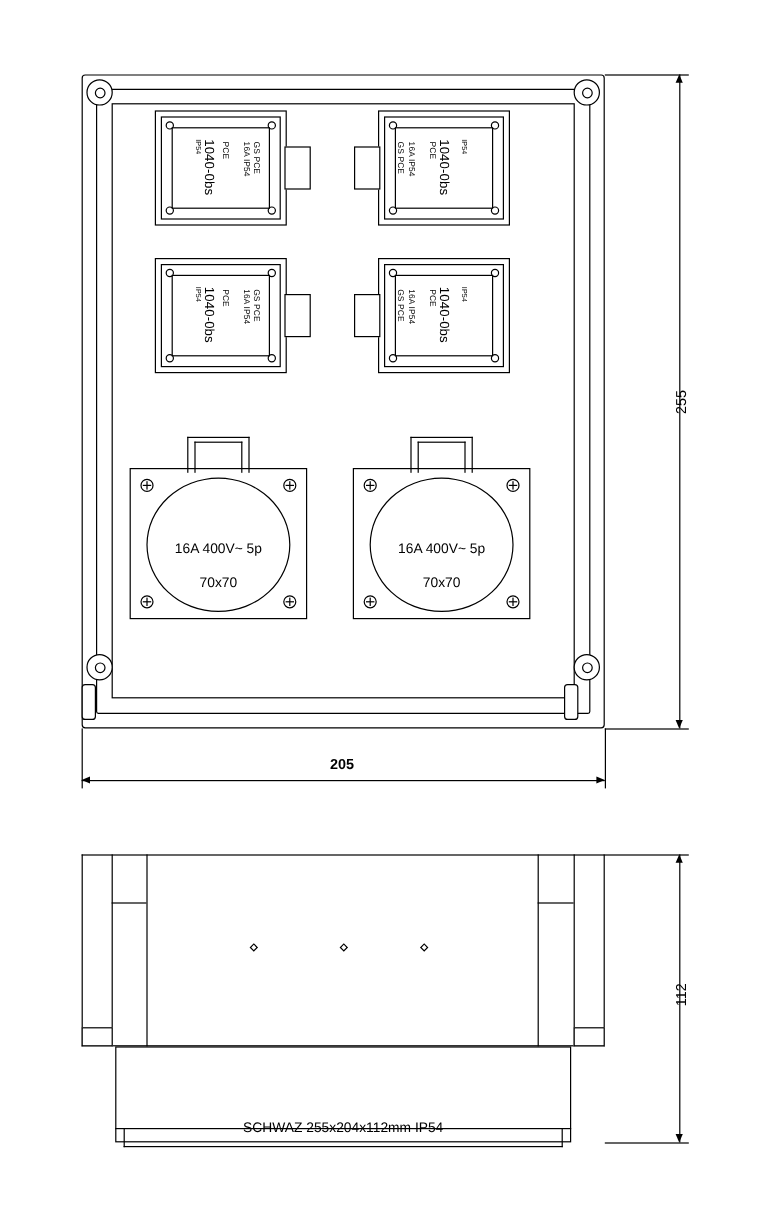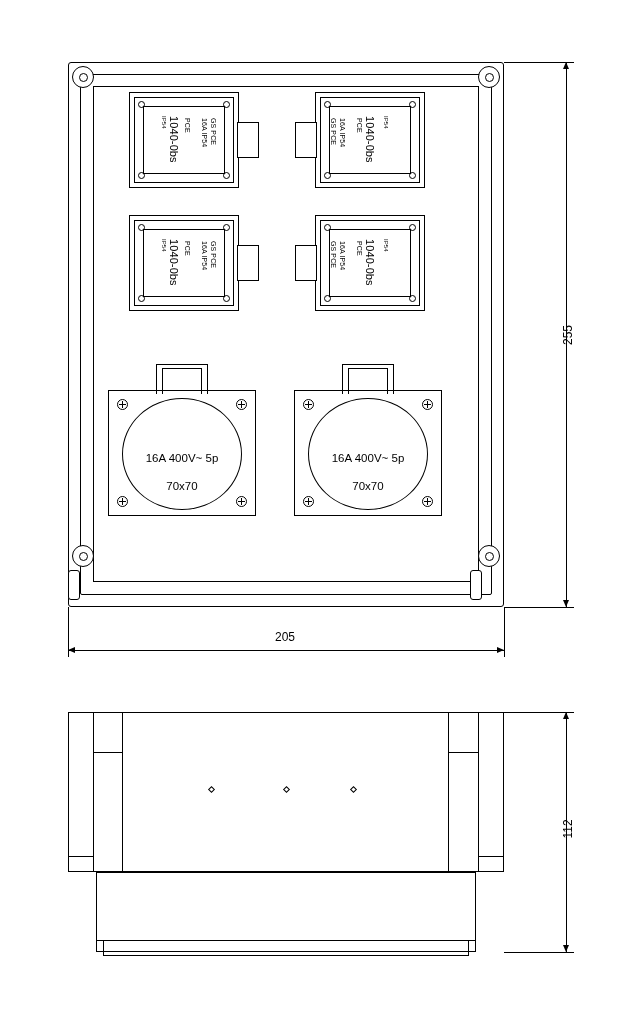--- a/index.html
+++ b/index.html
@@ -423,21 +423,21 @@
   <div class="line vline" style="left:566px; top:62px;  height:545px;"></div>
   <div class="arrow arrow-up" style="left:563px; top:62px;"></div>
   <div class="arrow arrow-down" style="left:563px; top:600px;"></div>
   <div class="dim-label vert-text" style="left:548px; top:328px; width:40px; text-align:center;">255</div>
 
   <div class="line vline" style="left:68px;  top:607px; height:50px;"></div>
   <div class="line vline" style="left:504px; top:607px; height:50px;"></div>
   <div class="line hline" style="left:68px;  top:650px; width:436px;"></div>
   <div class="arrow arrow-left" style="left:68px;  top:647px;"></div>
   <div class="arrow arrow-right" style="left:497px; top:647px;"></div>
-  <div class="dim-label" style="left:250px; top:630px; width:70px; text-align:center; background:#fff;">205</div>
+  <div class="dim-label" style="left:250px; top:630px; width:70px; text-align:center; background:#fff;font-weight:bold;">205</div>
 
   <div class="side-top-line"></div>
   <div class="side-body"></div>
 
   <div class="line vline" style="left:93px;  top:712px; height:160px;"></div>
   <div class="line vline" style="left:122px; top:712px; height:160px;"></div>
   <div class="line vline" style="left:448px; top:712px; height:160px;"></div>
   <div class="line vline" style="left:478px; top:712px; height:160px;"></div>
   <div class="line hline" style="left:93px;  top:752px; width:29px;"></div>
   <div class="line hline" style="left:448px; top:752px; width:30px;"></div>
@@ -446,20 +446,21 @@
   <div class="side-lip" style="left:478px; top:856px; width:26px; height:16px;"></div>
 
   <div class="diamond" style="left:209px; top:787px;"></div>
   <div class="diamond" style="left:284px; top:787px;"></div>
   <div class="diamond" style="left:351px; top:787px;"></div>
 
   <div class="side-base"></div>
   <div class="side-base-inner"></div>
   <div class="line hline" style="left:96px; top:940px; width:380px;"></div>
 
+  <div class="caption" style="left:68px; top:934px; width:436px;">SCHWAZ 255x204x112mm IP54</div>
 
   <div class="line hline" style="left:504px; top:712px; width:70px;"></div>
   <div class="line hline" style="left:504px; top:952px; width:70px;"></div>
   <div class="line vline" style="left:566px; top:712px; height:240px;"></div>
   <div class="arrow arrow-up" style="left:563px; top:712px;"></div>
   <div class="arrow arrow-down" style="left:563px; top:945px;"></div>
   <div class="dim-label vert-text" style="left:548px; top:822px; width:40px; text-align:center;">112</div>
 
 </div>
 

